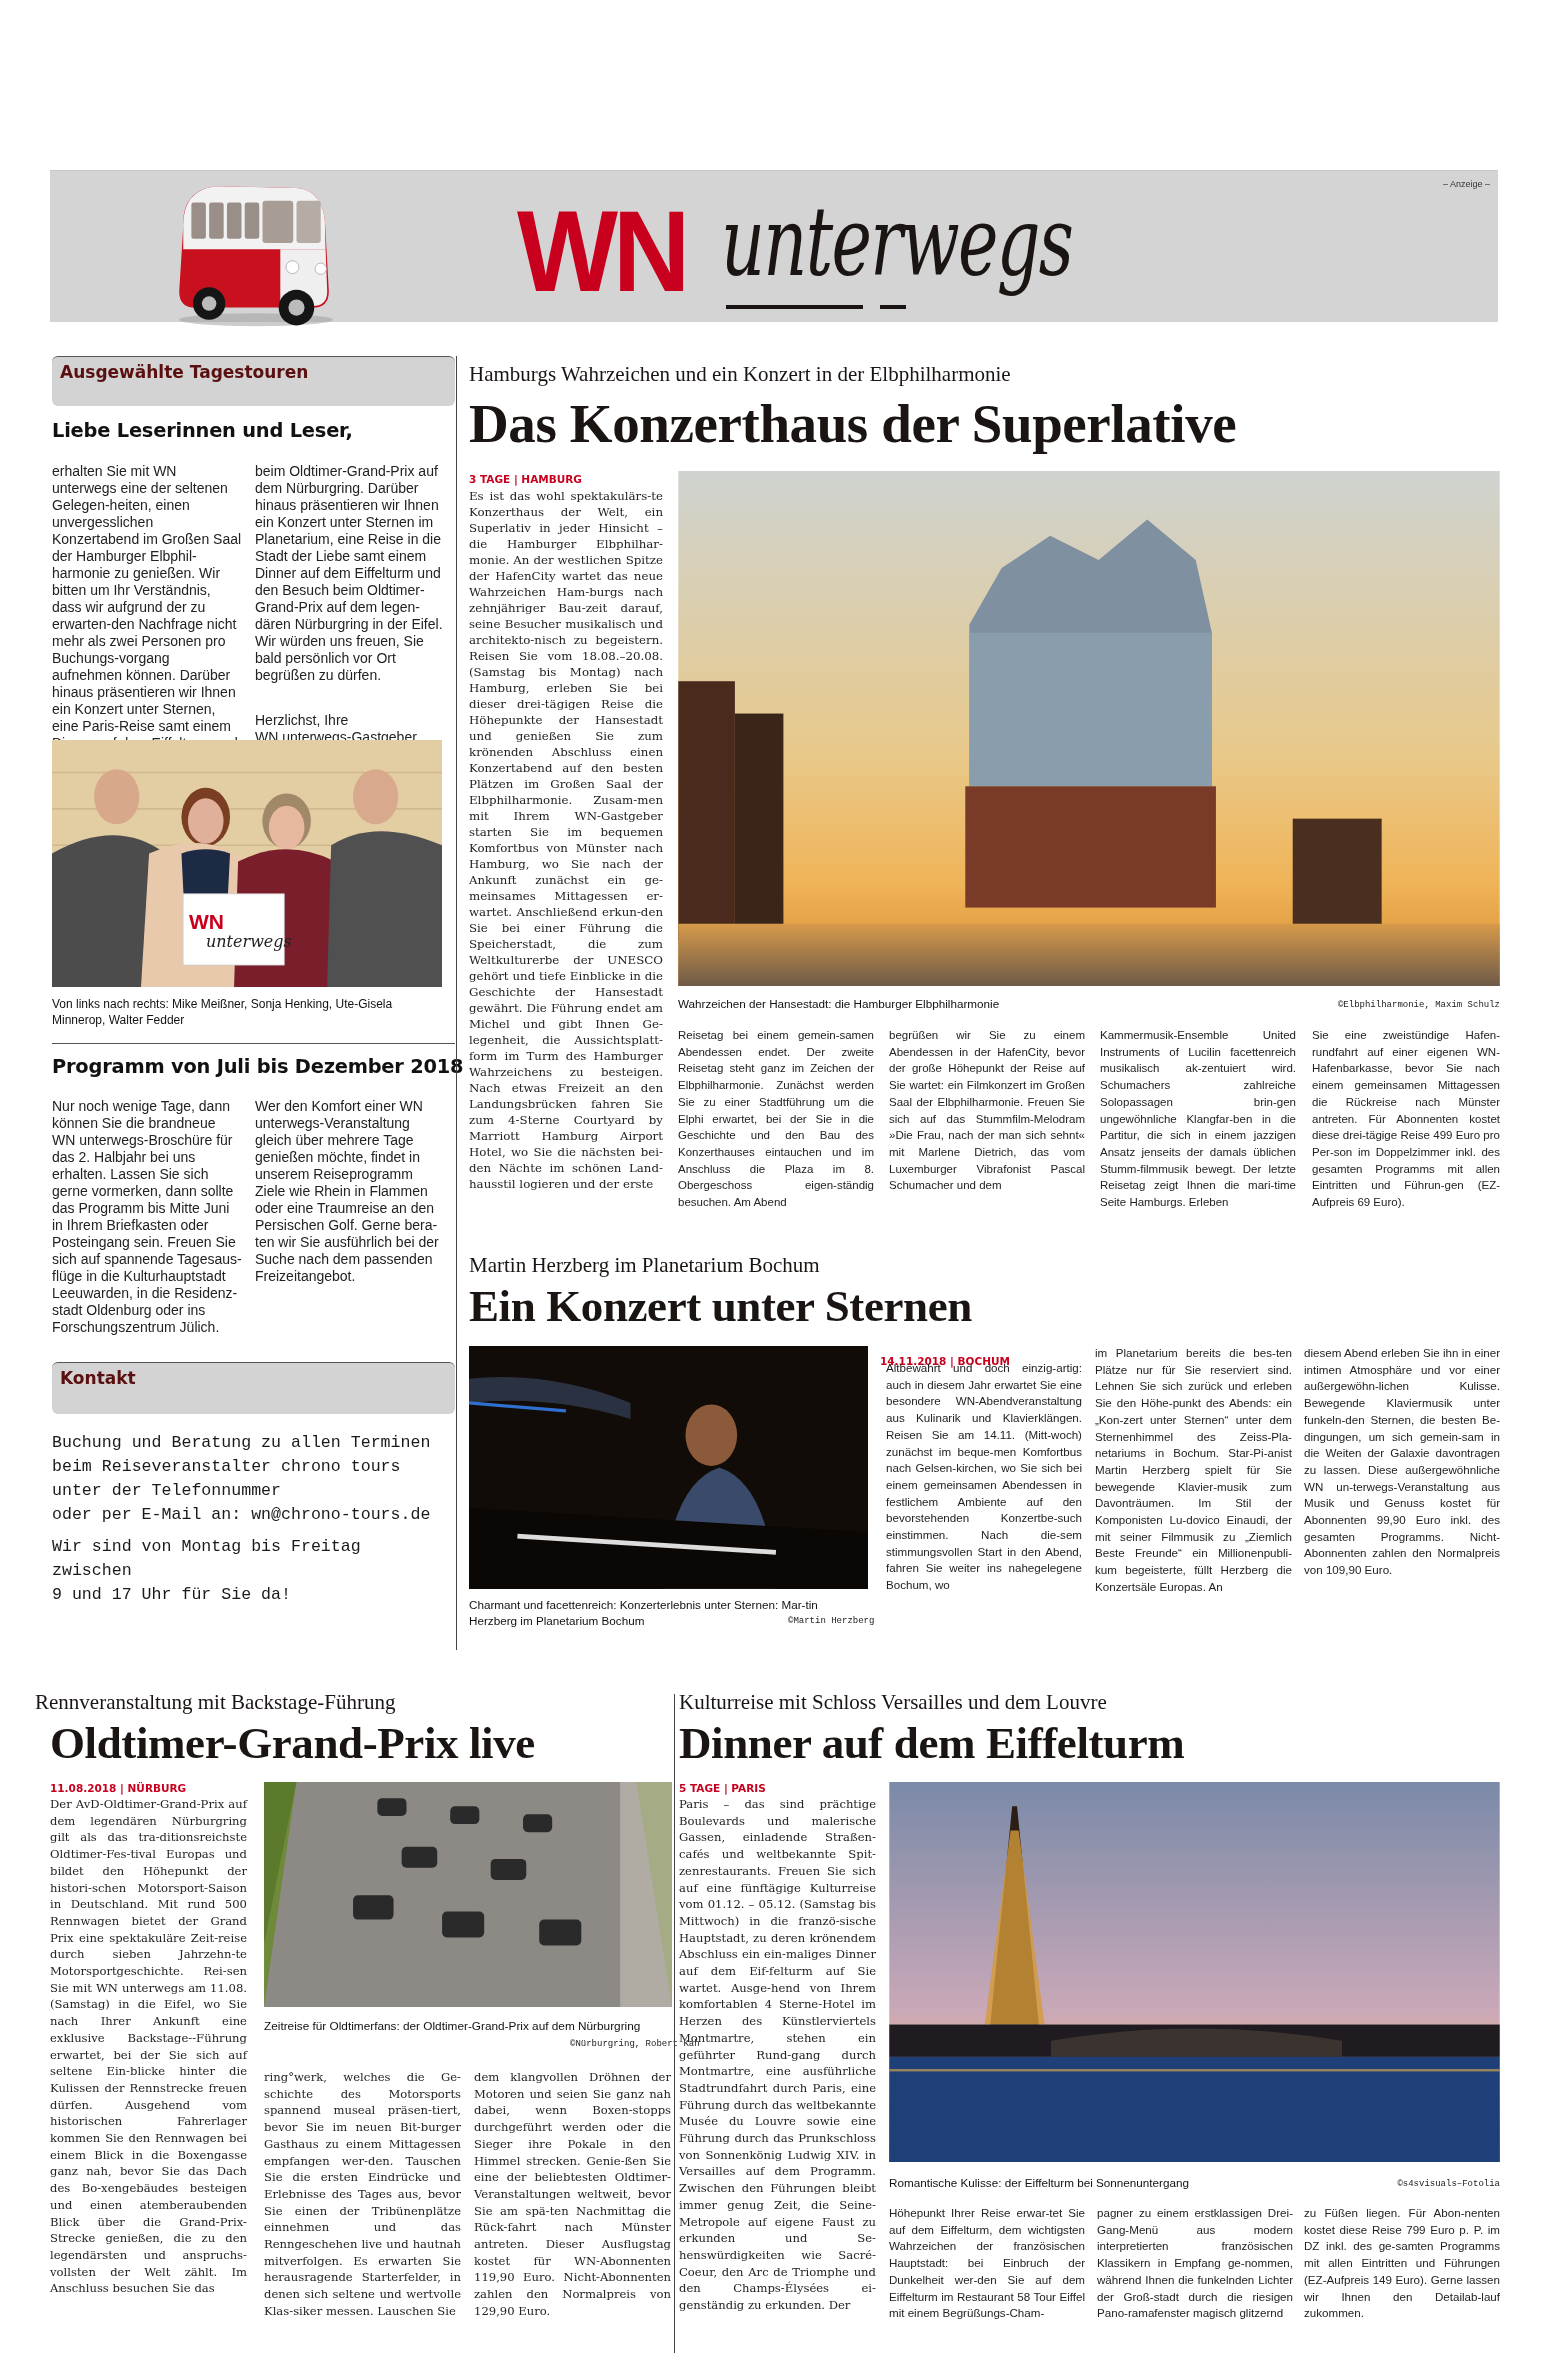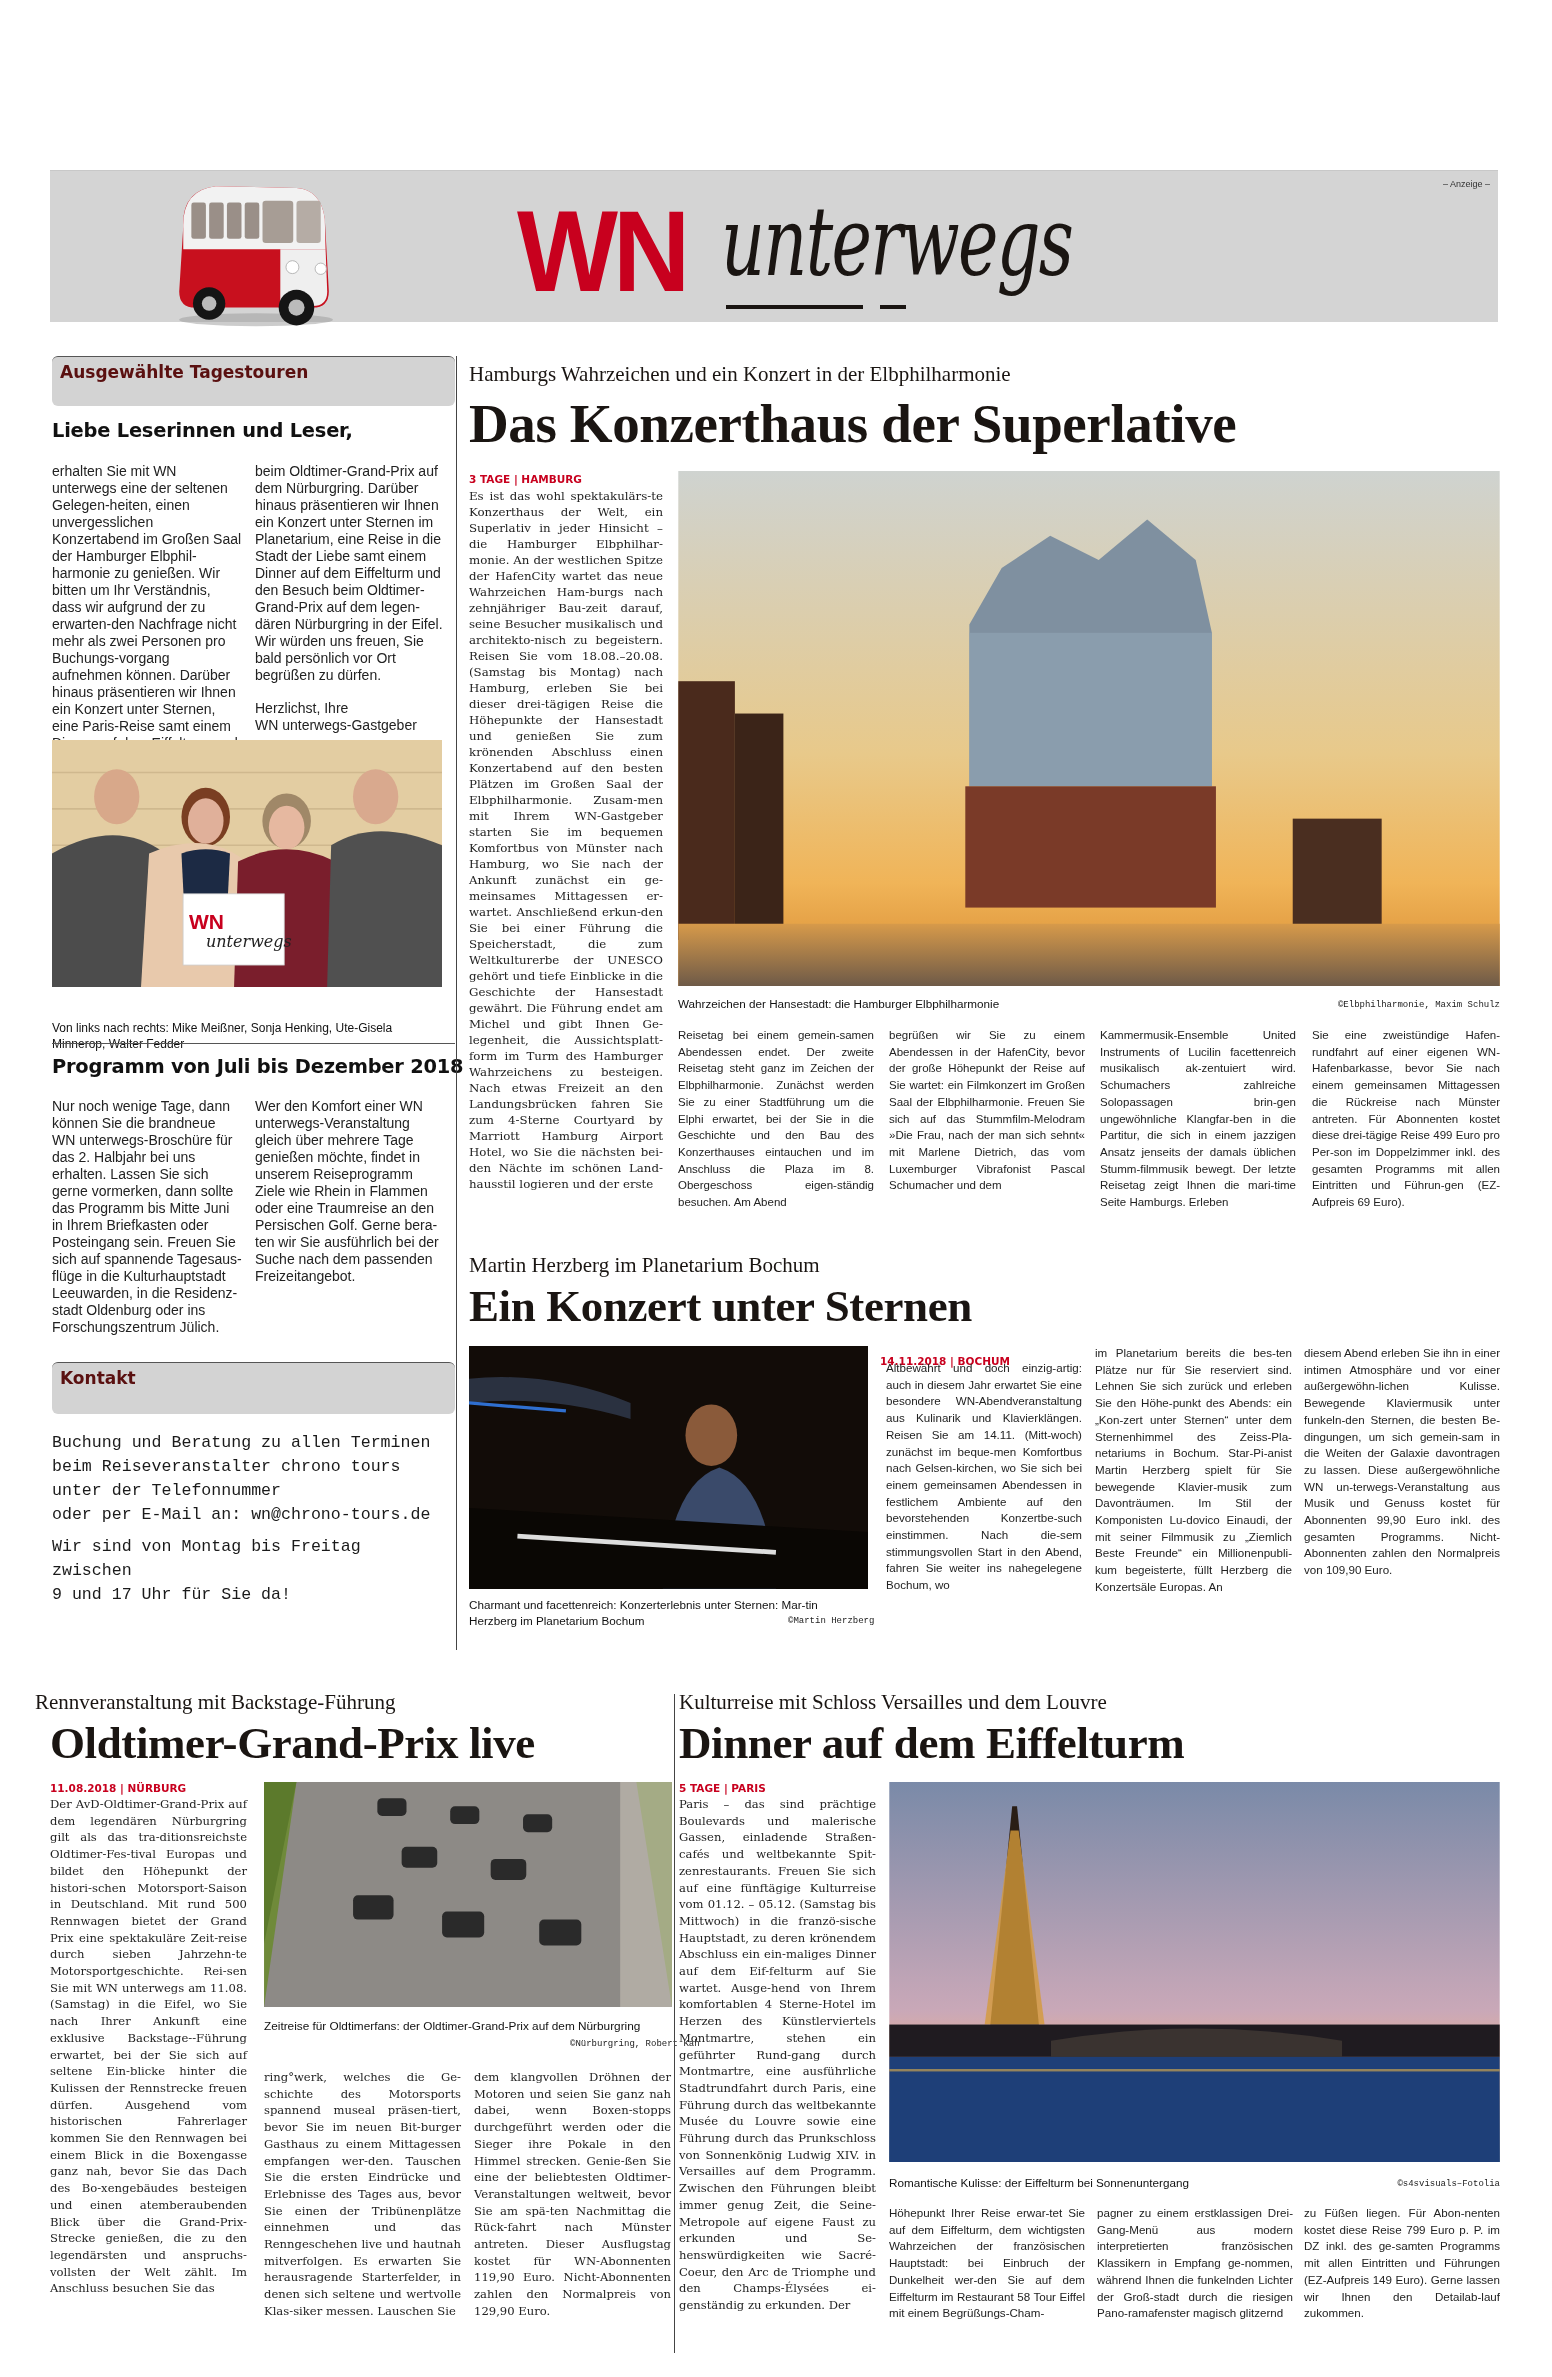--- a/index.html
+++ b/index.html
@@ -62,21 +62,21 @@
   <div id="logo-underline2" class="abs"></div>
 </div>
 
 <div class="abs section-bar" style="left:52px; top:356px; width:403px; height:50px;">
   <span>Ausgewählte Tagestouren</span>
 </div>
 <div class="abs sans-head" style="left:52px; top:419px;">Liebe Leserinnen und Leser,</div>
 <div class="abs body-text" style="left:52px; top:463px; width:190px; hyphens:manual;">erhalten Sie mit WN unterwegs eine der seltenen Gelegen-heiten, einen unvergesslichen Konzertabend im Großen Saal der Hamburger Elbphil-harmonie zu genießen. Wir bitten um Ihr Verständnis, dass wir aufgrund der zu erwarten-den Nachfrage nicht mehr als zwei Personen pro Buchungs-vorgang aufnehmen können. Darüber hinaus präsentieren wir Ihnen ein Konzert unter Sternen, eine Paris-Reise samt einem Dinner auf dem Eiffelturm und den Besuch</div>
 <div class="abs body-text" style="left:255px; top:463px; width:192px;">
   <div>beim Oldtimer-Grand-Prix auf dem Nürburgring. Darüber hinaus präsentieren wir Ihnen ein Konzert unter Sternen im Planetarium, eine Reise in die Stadt der Liebe samt einem Dinner auf dem Eiffelturm und den Besuch beim Oldtimer-Grand-Prix auf dem legen-dären Nürburgring in der Eifel. Wir würden uns freuen, Sie bald persönlich vor Ort begrüßen zu dürfen.</div>
-  <div style="margin-top:16px;">Herzlichst, Ihre</div>
+  <div style="margin-top:28px;">Herzlichst, Ihre</div>
   <div>WN unterwegs-Gastgeber</div>
 </div>
 
 <div class="abs photo" style="left:52px; top:740px; width:390px; height:247px; background: linear-gradient(180deg,#e8d2a8 0%,#dcc49a 55%,#4a4a4a 56%,#333 100%);">
   <svg width="390" height="247" viewBox="0 0 482 305">
     <rect width="482" height="305" fill="#e3cda2"></rect>
     <g stroke="#cfb88e" stroke-width="2">
       <line x1="0" y1="40" x2="482" y2="40"></line>
         <line x1="0" y1="85" x2="482" y2="85"></line>
         <line x1="0" y1="130" x2="482" y2="130"></line>
@@ -91,21 +91,21 @@
     <ellipse cx="290" cy="100" rx="30" ry="34" fill="#a08868"></ellipse>
     <ellipse cx="290" cy="108" rx="22" ry="27" fill="#e6b8a0"></ellipse>
     <path d="M225 305 L230 150 Q290 120 350 150 L350 305 Z" fill="#7a1e2c"></path>
     <ellipse cx="400" cy="70" rx="28" ry="34" fill="#d9a98e"></ellipse>
     <path d="M340 305 L345 130 Q400 95 482 130 L482 305 Z" fill="#505050"></path>
     <rect x="162" y="190" width="125" height="88" fill="#ffffff" stroke="#ccc"></rect>
   </svg>
   <span class="abs" style="left:137px; top:170px; font-family:'Liberation Sans',sans-serif; font-weight:bold; font-size:21px; color:#c8001e;">WN</span>
   <span class="abs" style="left:154px; top:192px; font-family:'DejaVu Serif',serif; font-style:italic; font-size:16px; color:#222;">unterwegs</span>
 </div>
-<div class="abs caption" style="left:52px; top:996px; width:396px; font-size:12px;margin-top:24px;">Von links nach rechts: Mike Meißner, Sonja Henking, Ute-Gisela Minnerop, Walter Fedder</div>
+<div class="abs caption" style="left:52px; top:996px; width:396px; font-size:12px;">Von links nach rechts: Mike Meißner, Sonja Henking, Ute-Gisela Minnerop, Walter Fedder</div>
 <div class="abs rule-h" style="left:52px; top:1043px; width:403px;"></div>
 
 <div class="abs sans-head" style="left:52px; top:1055px;">Programm von Juli bis Dezember 2018</div>
 <div class="abs body-text" style="left:52px; top:1098px; width:190px;">Nur noch wenige Tage, dann können Sie die brandneue WN unterwegs-Broschüre für das 2. Halbjahr bei uns erhalten. Lassen Sie sich gerne vormerken, dann sollte das Programm bis Mitte Juni in Ihrem Briefkasten oder Posteingang sein. Freuen Sie sich auf spannende Tagesaus-flüge in die Kulturhauptstadt Leeuwarden, in die Residenz-stadt Oldenburg oder ins Forschungszentrum Jülich.</div>
 <div class="abs body-text" style="left:255px; top:1098px; width:192px;">Wer den Komfort einer WN unterwegs-Veranstaltung gleich über mehrere Tage genießen möchte, findet in unserem Reiseprogramm Ziele wie Rhein in Flammen oder eine Traumreise an den Persischen Golf. Gerne bera-ten wir Sie ausführlich bei der Suche nach dem passenden Freizeitangebot.</div>
 
 <div class="abs section-bar" style="left:52px; top:1362px; width:403px; height:52px;">
   <span>Kontakt</span>
 </div>
 <div class="abs" style="left:52px; top:1431px; width:396px; font-family:Liberation Mono, monospace; font-size:16.6px; line-height:24px; color:#1a1a1a;">

